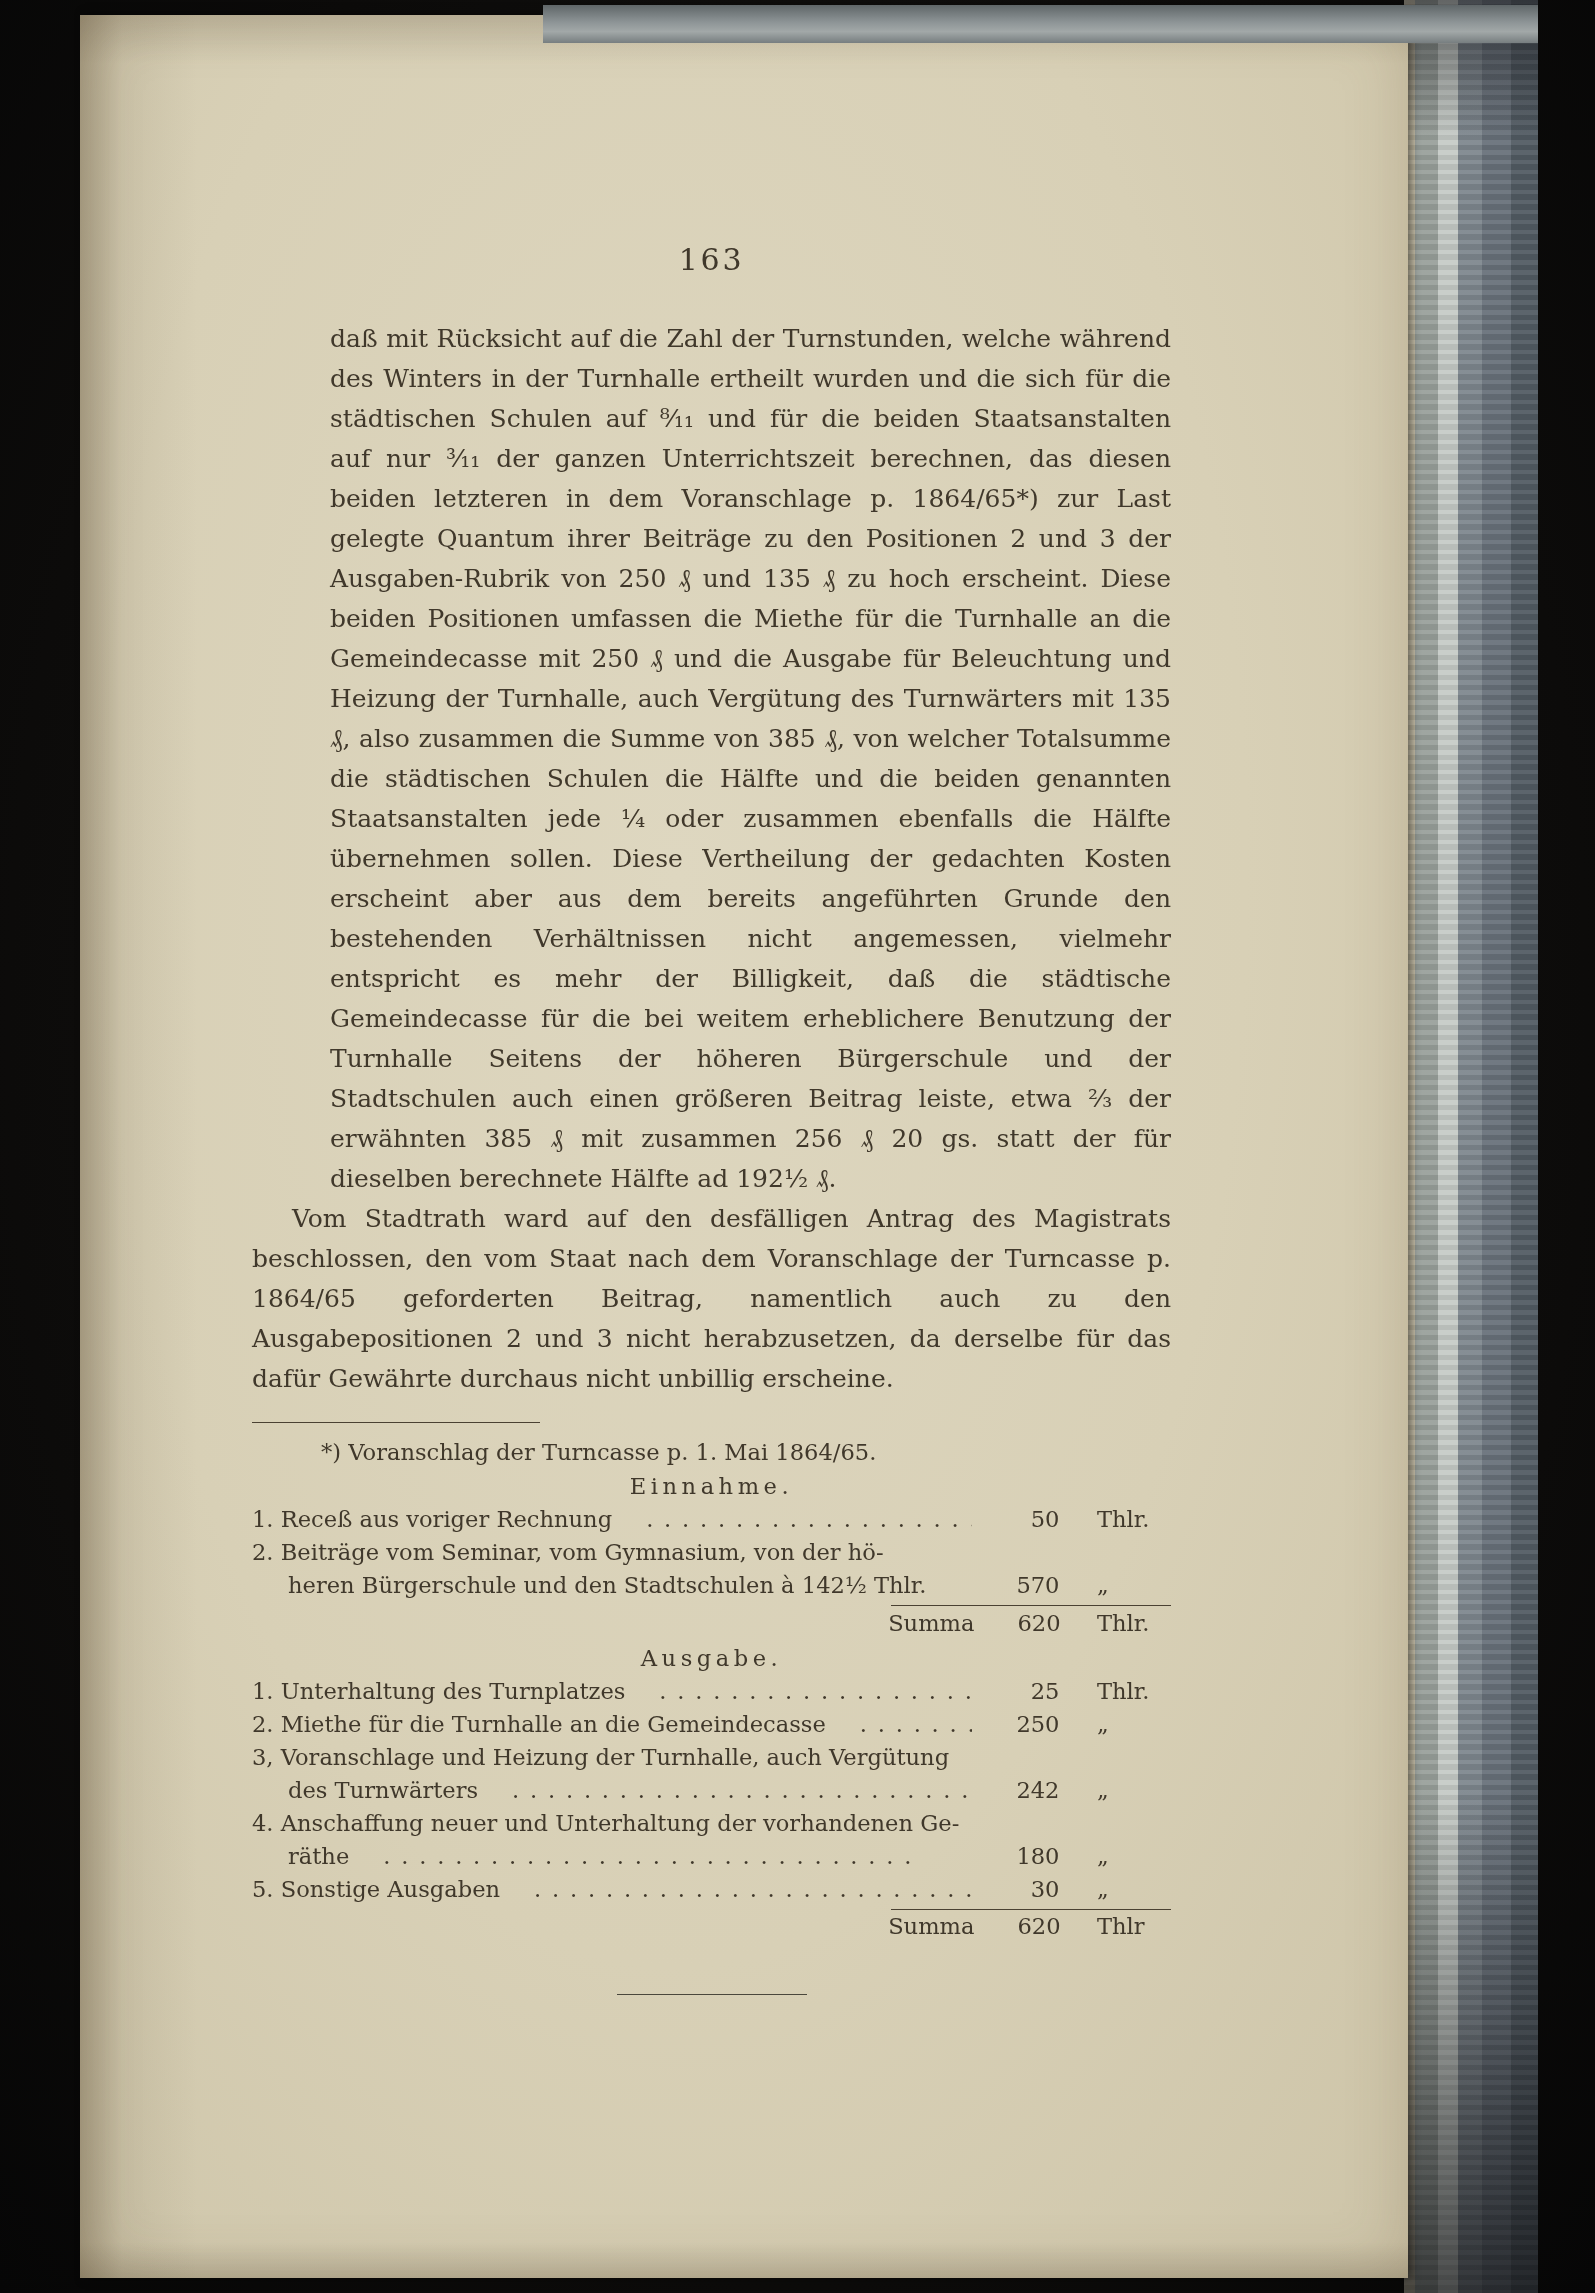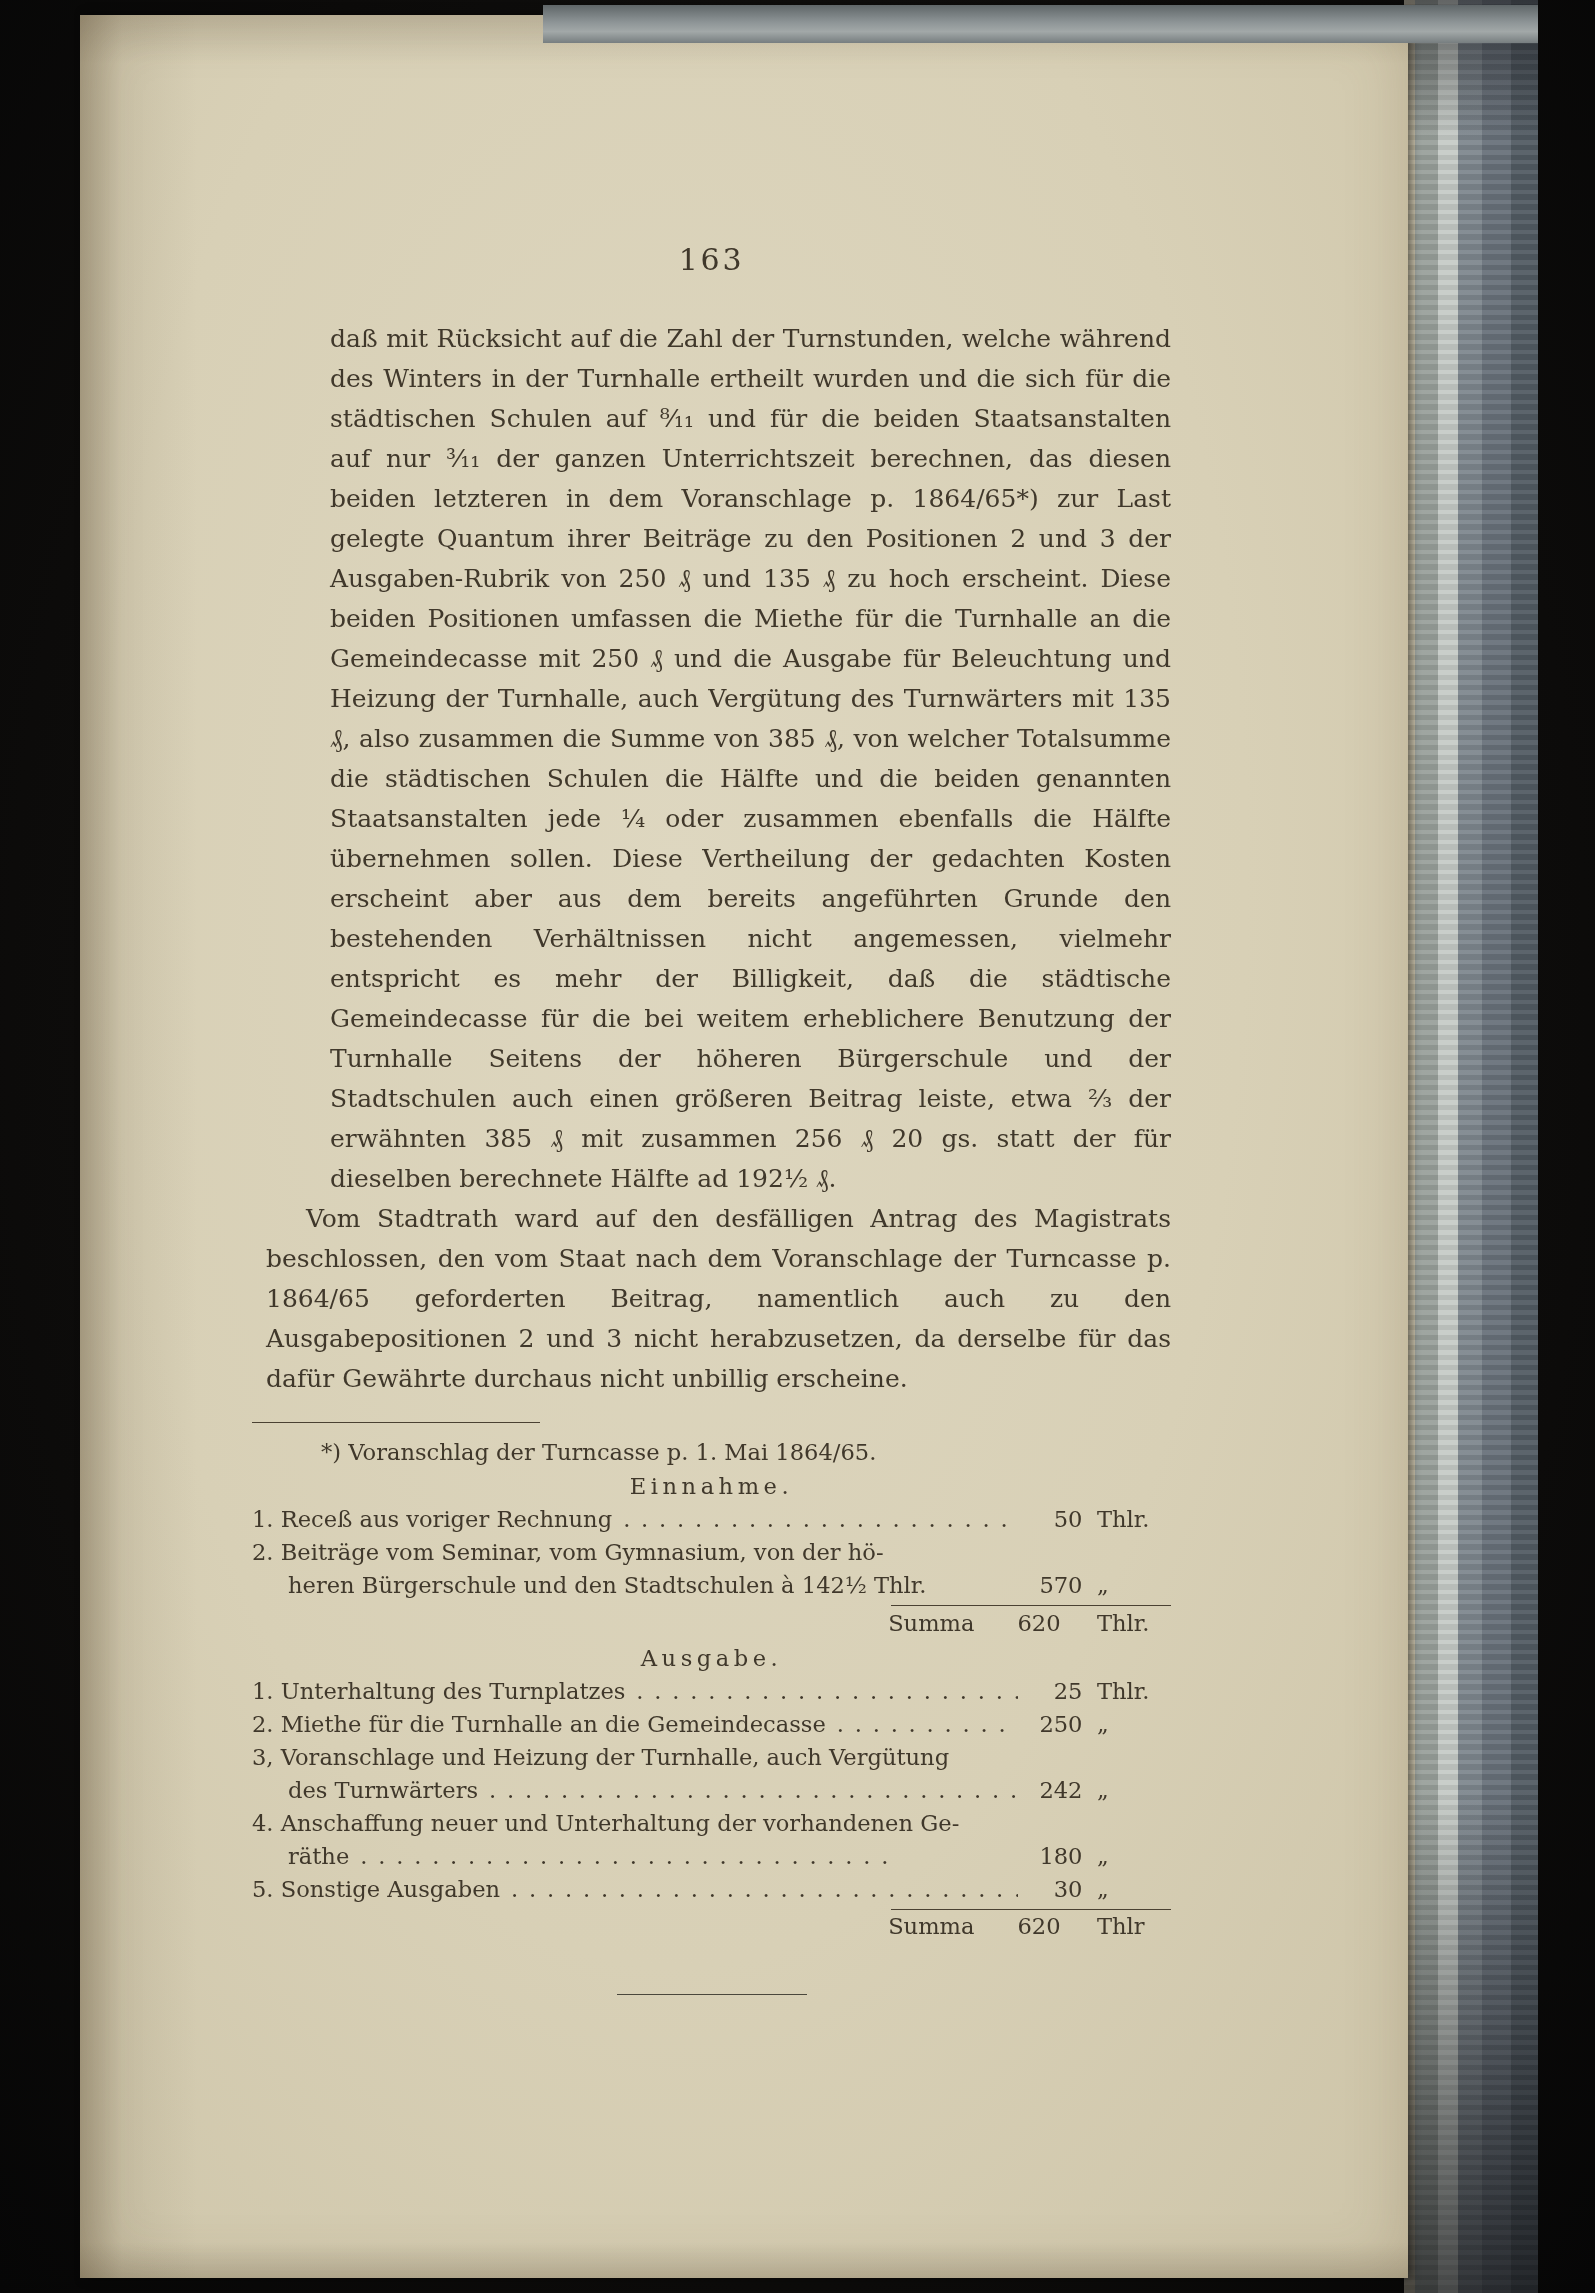--- a/index.html
+++ b/index.html
@@ -26,26 +26,26 @@
       linear-gradient(to bottom, rgba(40,30,15,0.12) 0px, rgba(0,0,0,0) 49px),
       linear-gradient(to top, rgba(40,30,15,0.14) 0px, rgba(0,0,0,0) 36px),
       radial-gradient(ellipse at 45% 38%, #ded7c0 0%, #d8d0b6 55%, #cdc4a8 100%);
     box-shadow: inset 0 0 63px rgba(95,75,45,0.22), 3.6px 0 9px rgba(0,0,0,0.5);
   }
   .content { position:absolute; left:172px; top:12px; width:919px; color:#40382b; }
   .page-number { margin-top:215px; text-align:center; font-size:30px; letter-spacing:2.7px; }
   .main-text { margin-top:42px; font-size:25px; line-height:40px; text-align:justify; }
   .intro { text-indent:40px; }
   .quote { margin-left:78px; }
-  .para2 { text-indent:40px;margin-left:14px; }
+  .para2 { text-indent:40px; }
   .fn-rule { width:288px; border-top:1.8px solid #4a4132; margin-top:23.5px; }
   .footnote { font-size:22.6px; line-height:33px; margin-top:12.7px; }
   .fn-title { padding-left:69px; }
   .fn-heading { text-align:center; letter-spacing:4.5px; margin-top:1.8px; }
-  .fn-row { display:flex; align-items:baseline; }
+  .fn-row { display:flex; align-items:baseline;gap:23px; }
   .fn-row .t { white-space:nowrap; }
   .fn-row.cont .t { padding-left:36px; }
   .fn-row .leader { flex:1 1 0; overflow:hidden; white-space:nowrap; padding:0 7.2px 0 11px; letter-spacing:1.8px; }
   .fn-row .spacer { flex:1 1 0; }
   .fn-row .amt { flex:0 0 65px; text-align:right; }
   .fn-row .unit { flex:0 0 74px; padding-left:14.5px; }
   .summa-rule { width:280px; border-top:1.8px solid #4a4132; margin-left:auto; margin-top:2.7px; margin-bottom:0.9px; }
   .summa { display:flex; justify-content:flex-end; align-items:baseline; }
   .summa .lbl { margin-right:43px; }
   .summa .amt { width:65px; }

